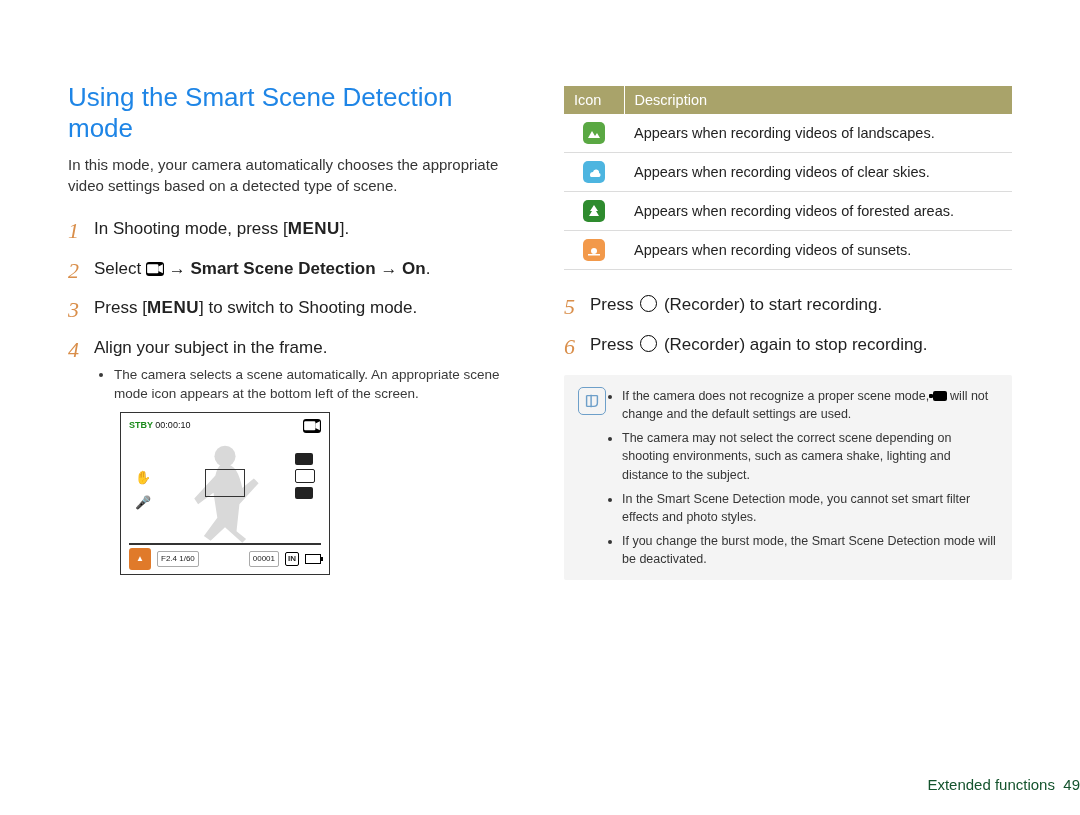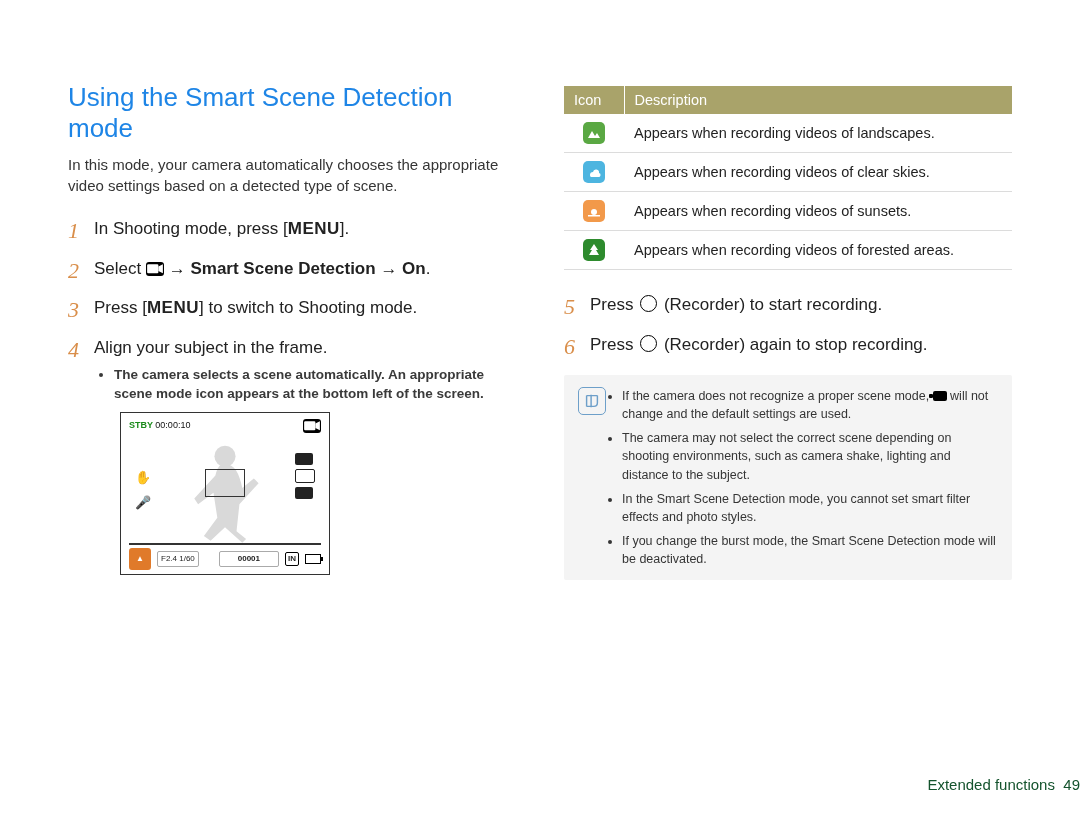--- a/index.html
+++ b/index.html
@@ -107,21 +107,20 @@
     vertical-align:-2px;
     margin: 0 2px;
   }
   ul.substeps {
     list-style: disc;
     margin: 6px 0 8px 0;
     padding-left: 20px;
     font-size: 13.5px;
     color: #3a3a3a;
     line-height: 1.4;
-    font-weight: bold;
   }
   
   .camera-preview {
     width: 210px;
     border: 1px solid #333;
     margin: 8px 0 0 26px;
     background: #fff;
     position: relative;
     padding: 6px 8px 4px 8px;
     box-sizing: border-box;
@@ -169,21 +168,21 @@
   }
   .scene-badge {
     width:18px; height:18px;
     border:2px solid #e07a2a;
     border-radius:3px;
     background:#e07a2a;
     display:flex;align-items:center;justify-content:center;
     color:#fff; font-size:8px; font-weight:700;
   }
   .camera-bottom .f-info { border:1px solid #aaa; padding:1px 3px; border-radius:2px; }
-  .camera-bottom .counter { border:1px solid #aaa; padding:1px 18px; border-radius:2px; margin-left:auto;font-weight:bold; }
+  .camera-bottom .counter { border:1px solid #aaa; padding:1px 3px; border-radius:2px; margin-left:auto; }
   .camera-bottom .batt { border:1px solid #000; width:14px; height:8px; position:relative; }
   .camera-bottom .batt::after { content:""; position:absolute; right:-3px; top:2px; width:2px; height:4px; background:#000; }
   .camera-bottom .in-badge { border:1px solid #000; border-radius:2px; padding:0 2px; font-weight:700;}
   
   table.icon-table {
     border-collapse: collapse;
     width: 100%;
     font-size: 14.5px;
     margin-top: 4px;
   }
@@ -378,35 +377,35 @@
           </tr>
           <tr>
             <td class="icon-cell"><span class="scene-icon scene-sky">
                   <svg viewBox="0 0 16 16">
                     <path d="M4 11 a3 3 0 0 1 3 -3 a3 3 0 0 1 6 1 a2 2 0 0 1 -1 4 h-7 a2 2 0 0 1 -1 -2 z" fill="#fff"></path>
                   </svg>
                 </span></td>
             <td>Appears when recording videos of clear skies.</td>
           </tr>
           <tr>
+            <td class="icon-cell"><span class="scene-icon scene-forest">
+                  <svg viewBox="0 0 16 16">
+                    <polygon points="8,2 12,8 10,8 13,13 3,13 6,8 4,8" fill="#fff"></polygon>
+                  </svg>
+                </span></td>
+            <td>Appears when recording videos of forested areas.</td>
+          </tr>
+          <tr>
             <td class="icon-cell"><span class="scene-icon scene-sunset">
                   <svg viewBox="0 0 16 16">
                     <circle cx="8" cy="9" r="3" fill="#fff"></circle>
                     <rect x="2" y="12" width="12" height="1.5" fill="#fff"></rect>
                   </svg>
                 </span></td>
             <td>Appears when recording videos of sunsets.</td>
-          </tr>
-          <tr>
-            <td class="icon-cell"><span class="scene-icon scene-forest">
-                  <svg viewBox="0 0 16 16">
-                    <polygon points="8,2 12,8 10,8 13,13 3,13 6,8 4,8" fill="#fff"></polygon>
-                  </svg>
-                </span></td>
-            <td>Appears when recording videos of forested areas.</td>
           </tr>
         </tbody>
       </table>
 
       <ol class="steps" style="margin-top:22px;">
         <li>
           <span class="step-num">5</span>
           <span>Press </span><span class="record-circle"></span><span> (Recorder) to start recording.</span>
         </li>
         <li>

